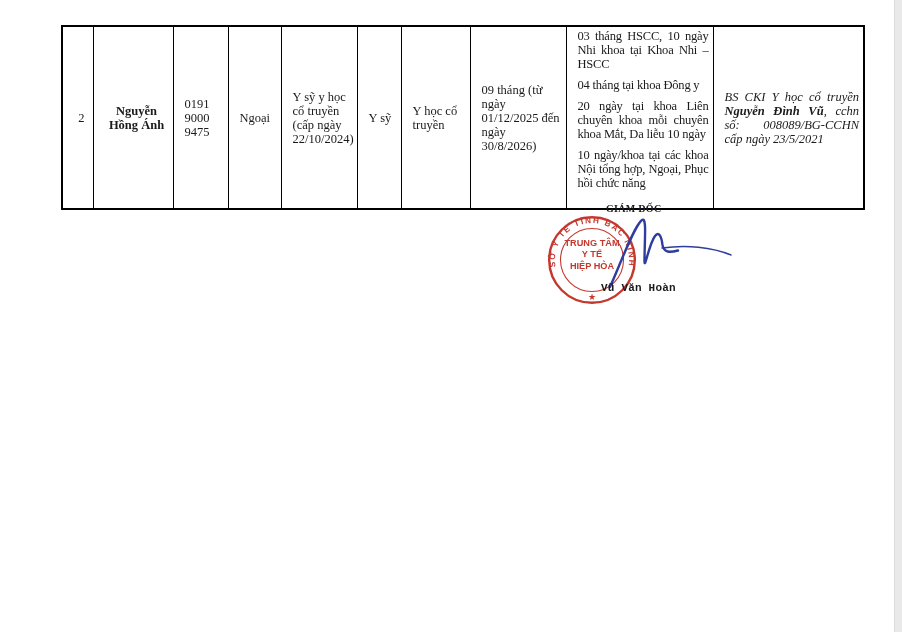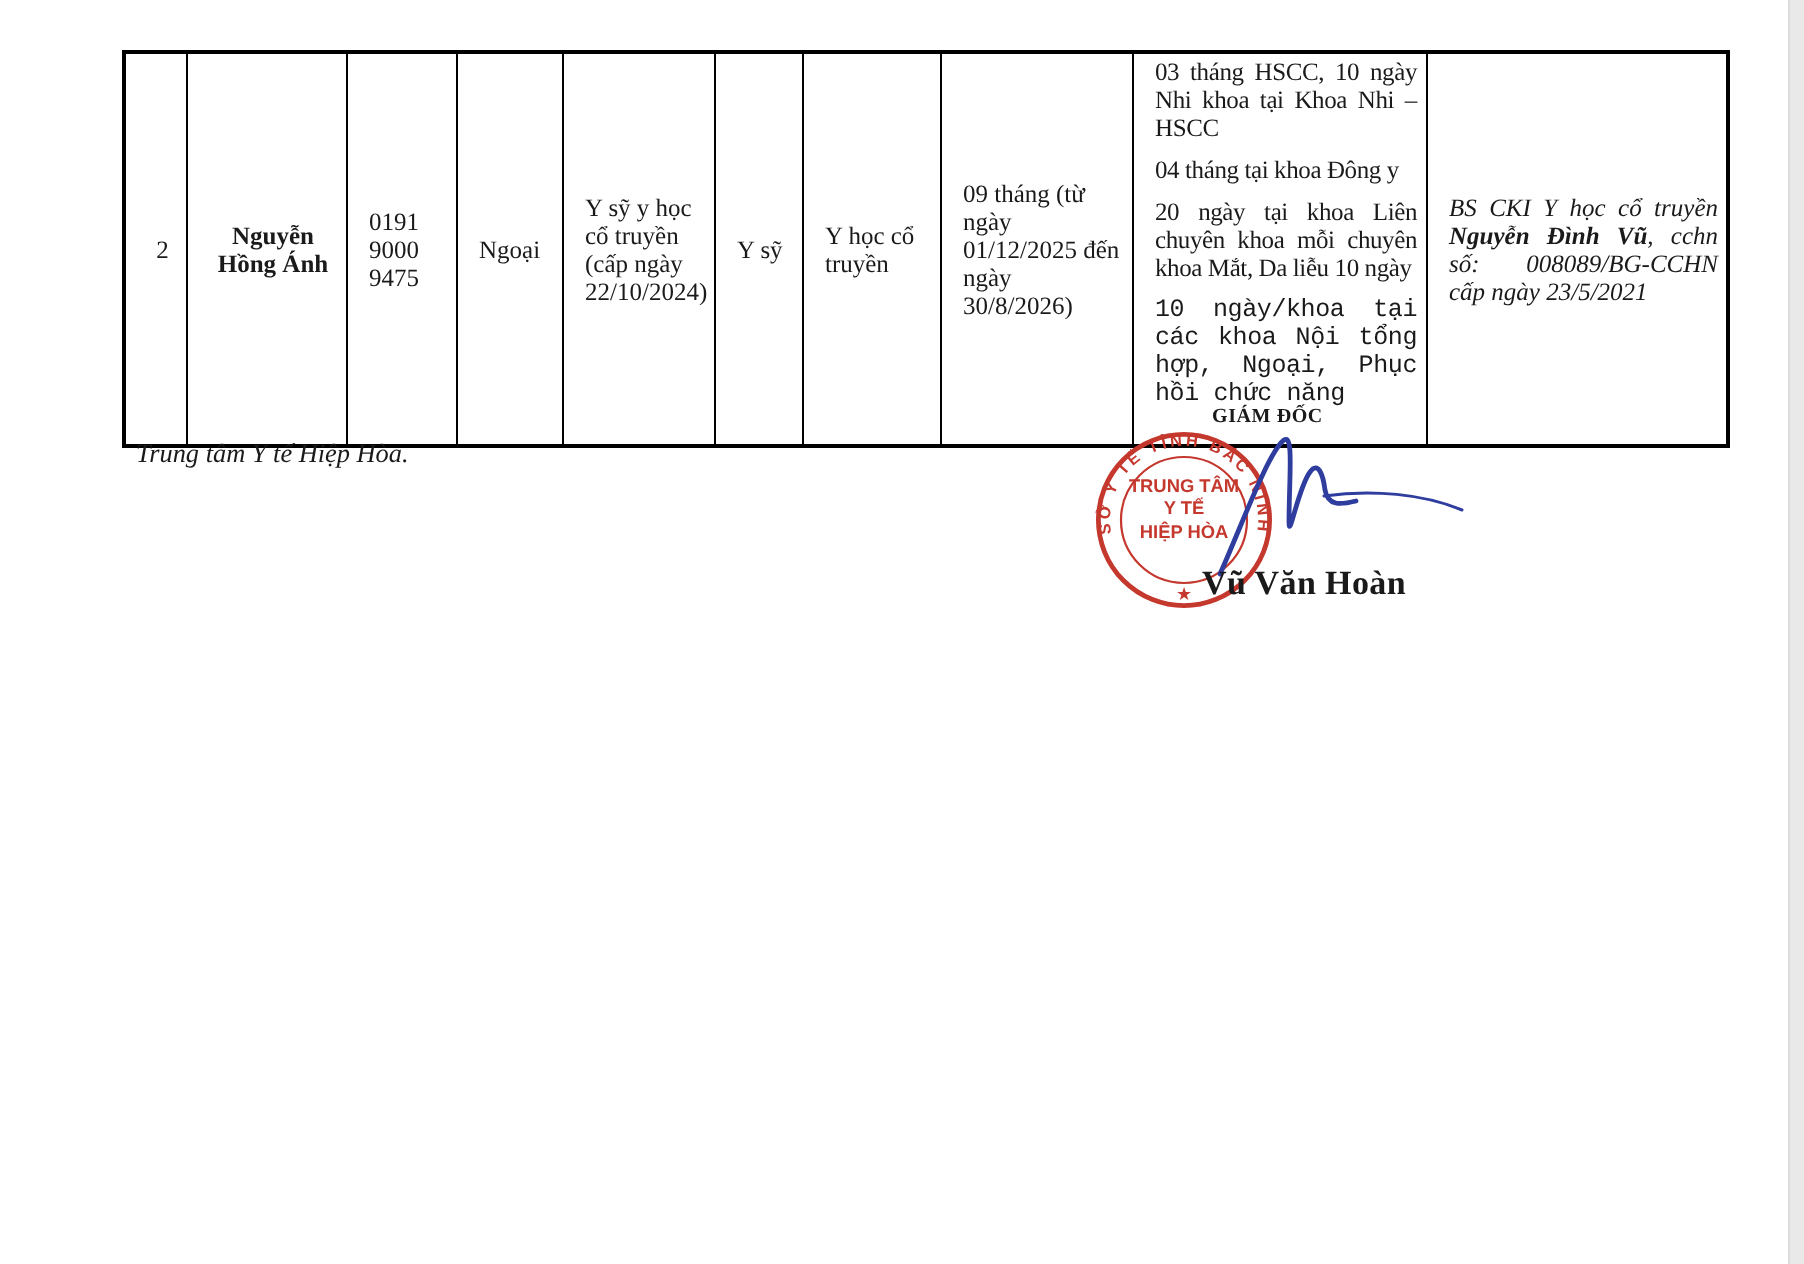--- a/index.html
+++ b/index.html
@@ -31,41 +31,42 @@
   td.c-no{text-align:center;padding-left:2px;padding-right:2px;}
   td.c-name{font-weight:bold;padding-right:12px;text-align:center;}
   td.c-id{line-height:14.5px;padding-right:14px;}
   td.c-cert{line-height:13.5px;padding-right:8px;}
   td.c-dur{line-height:13.5px;padding-right:6px;}
   td.c-train{
     vertical-align:top;font-size:11.6px;line-height:11.5px;
     padding:3px 4px 2px 5px;letter-spacing:-0.2px;
   }
   td.c-train p{margin:0 0 7px 0;text-align:justify;}
-  td.c-train p:last-child{margin-bottom:16px;font-family:Liberation Mono, monospace;}
+  td.c-train p:last-child{margin-bottom:16px;}
   td.c-sup{
     vertical-align:top;font-size:12.6px;line-height:14px;
     padding:4px 5px 2px 6px;text-align:justify;font-style:italic;
   }
   td.c-sup .sup-name{font-weight:bold;}
   .row-h{height:151px;}
   
   .note{
     position:absolute;left:68px;top:218px;width:420px;
     font-style:italic;font-size:13.2px;line-height:18px;
   }
   
   .sig-title{
     position:absolute;left:606px;top:203px;
     font-weight:bold;font-size:10px;letter-spacing:0.3px;
   }
   .signer{
     position:absolute;left:601px;top:282px;
-    font-weight:bold;font-size:17px;letter-spacing:0.2px;
+    font-weight:bold;font-size:11px;letter-spacing:0.2px;
     z-index:4;
+    font-family:Liberation Mono, monospace;
   }
   .stamp{position:absolute;left:544px;top:212px;z-index:1;}
   .signature{position:absolute;left:560px;top:205px;z-index:3;}
   .stamp text{font-family:"Liberation Sans","DejaVu Sans",sans-serif;}
 </style>
 </head>
 <body>
 
 <div class="gutter"></div>
 
@@ -97,21 +98,20 @@
       <p>04 tháng tại khoa Đông y</p>
       <p>20 ngày tại khoa Liên chuyên khoa mỗi chuyên khoa Mắt, Da liễu 10 ngày</p>
       <p>10 ngày/khoa tại các khoa Nội tổng hợp, Ngoại, Phục hồi chức năng</p>
     </td>
     <td class="c-sup"><span>BS CKI Y học cổ truyền </span><span class="sup-name">Nguyễn Đình Vũ</span><span>, cchn số: 008089/BG-CCHN cấp ngày 23/5/2021</span></td>
   </tr>
 </tbody>
   </table>
 
 <div class="note">
-  <div>Trung tâm Y tế Hiệp Hòa.</div>
 </div>
 
 <div class="sig-title">GIÁM ĐỐC</div>
 
 <svg class="stamp" width="96" height="96" viewBox="0 0 96 96">
   <circle cx="48" cy="48" r="42.8" fill="none" stroke="#c5382e" stroke-width="2.4"></circle>
   <circle cx="48" cy="48" r="31.5" fill="none" stroke="#c5382e" stroke-width="1.1"></circle>
   <defs>
     <path id="ringPath" d="M 17.7 69.2 A 37 37 0 1 1 78.3 69.2" fill="none"></path>
   </defs>

